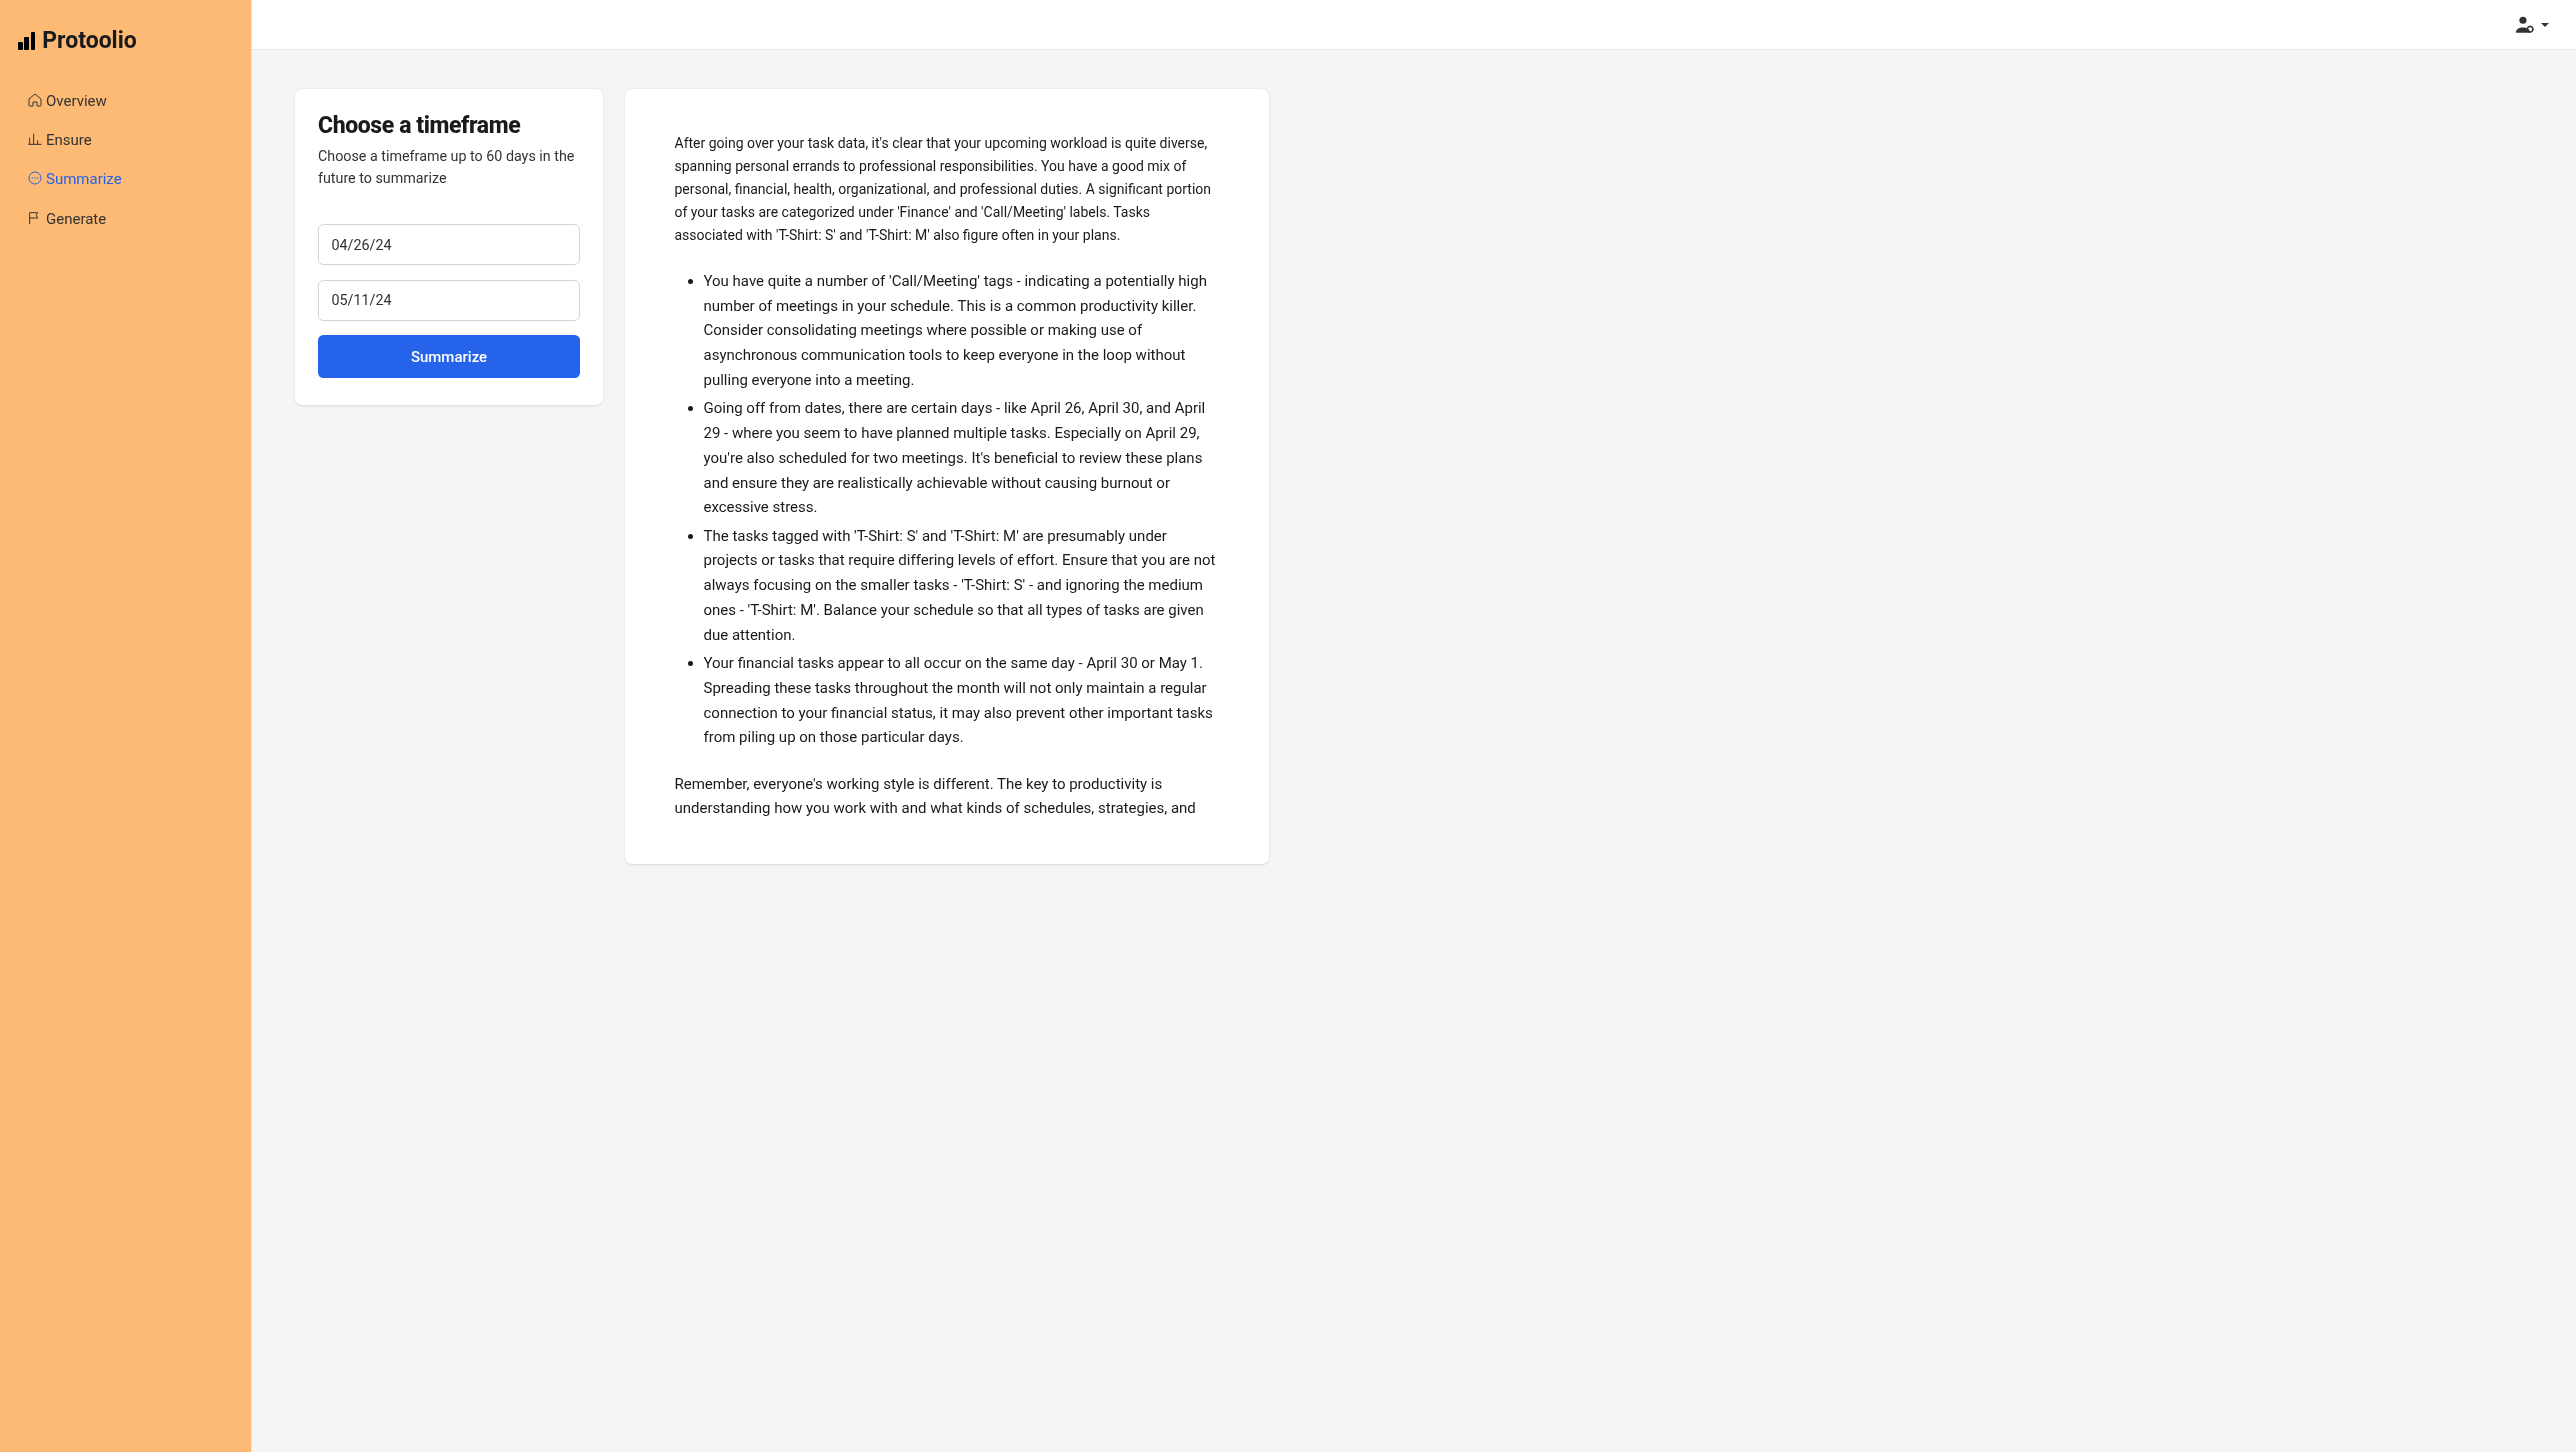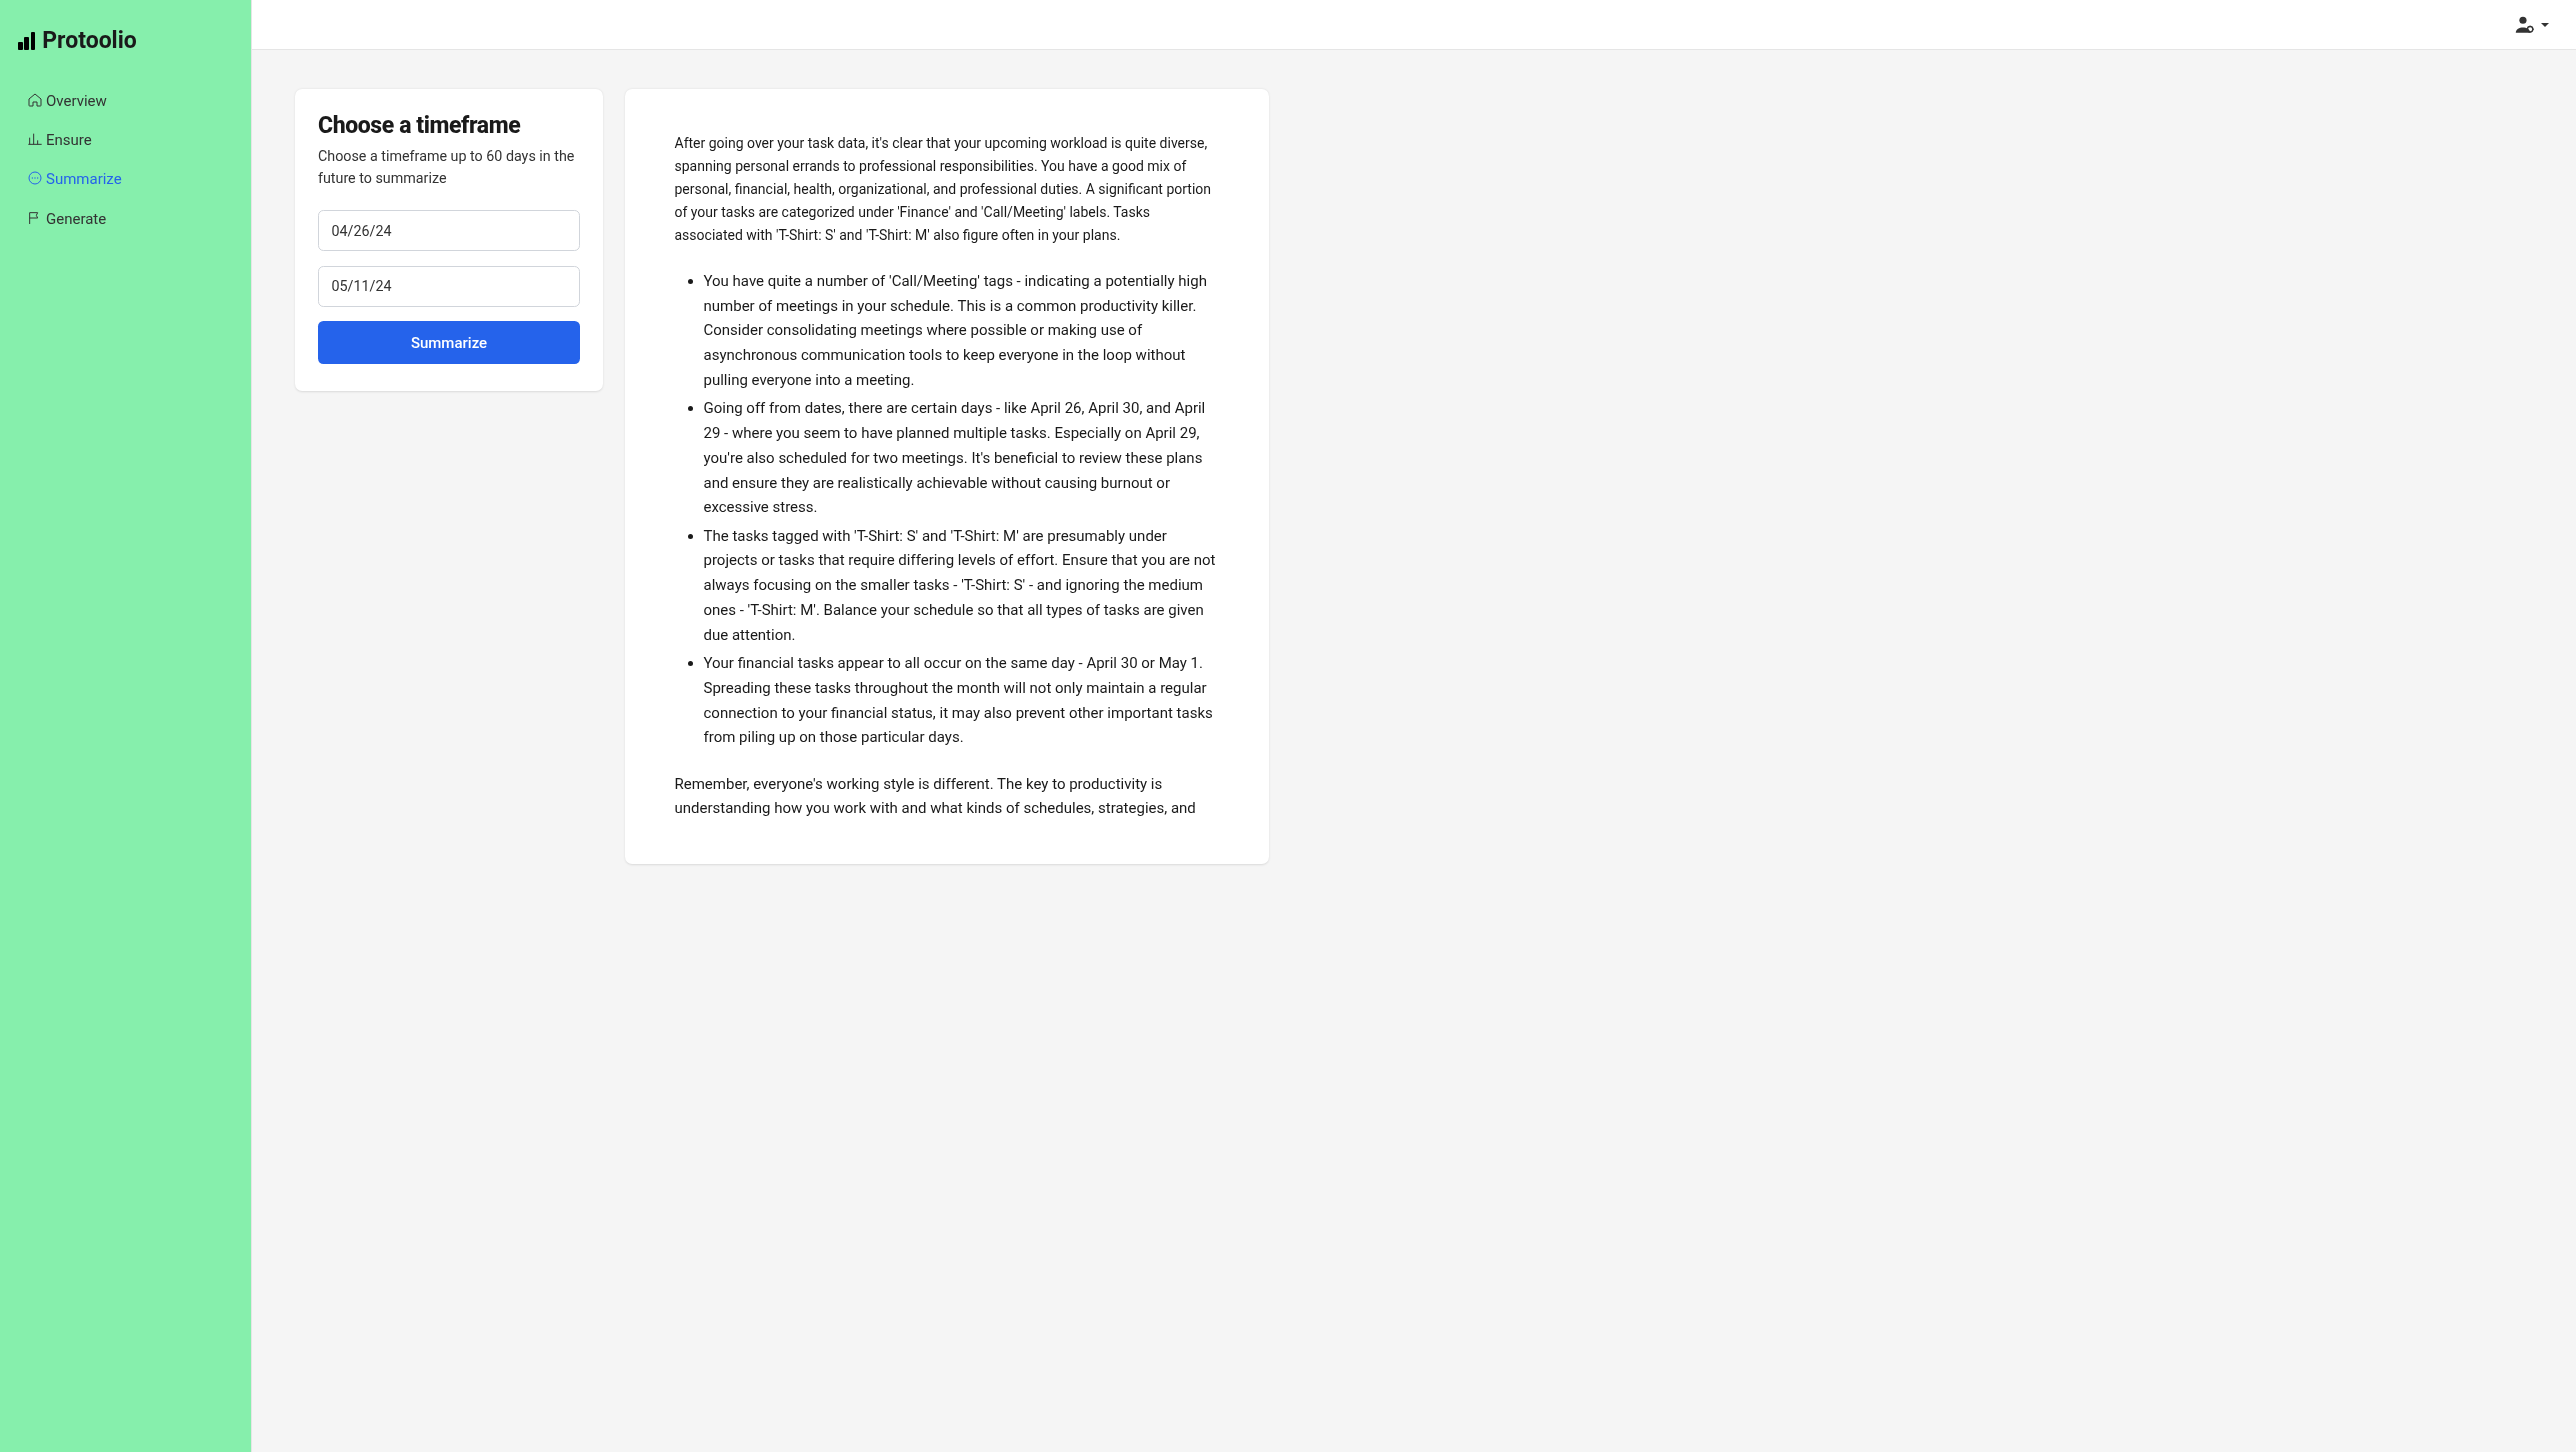--- a/index.html
+++ b/index.html
@@ -13,21 +13,21 @@
       color: #1a1a1a;
       font-size: 14.3px;
     }
     .app {
       display: flex;
       height: 100vh;
       width: 100vw;
     }
     .sidebar {
       width: 252px;
-      background: #86efac;
+      background: #fdba74;
       border-right: 0.9px solid #e5e5e5;
       flex-shrink: 0;
       padding: 27px 0;
     }
     .logo {
       padding: 0 18px 27px 18px;
       font-size: 23px;
       font-weight: 700;
       display: flex;
       align-items: center;
@@ -129,21 +129,21 @@
     .timeframe-card h2 {
       font-size: 23px;
       font-weight: 800;
       letter-spacing: -0.4px;
       margin-bottom: 7.2px;
     }
     .timeframe-card .subtitle {
       font-size: 14.3px;
       color: #333;
       line-height: 1.5;
-      margin-bottom: 21px;
+      margin-bottom: 35px;
     }
     .date-input {
       width: 100%;
       padding: 11.6px 12.5px;
       border: 0.9px solid #d1d5db;
       border-radius: 5.4px;
       font-size: 14.3px;
       text-align: left;
       color: #333;
       margin-bottom: 14.3px;

